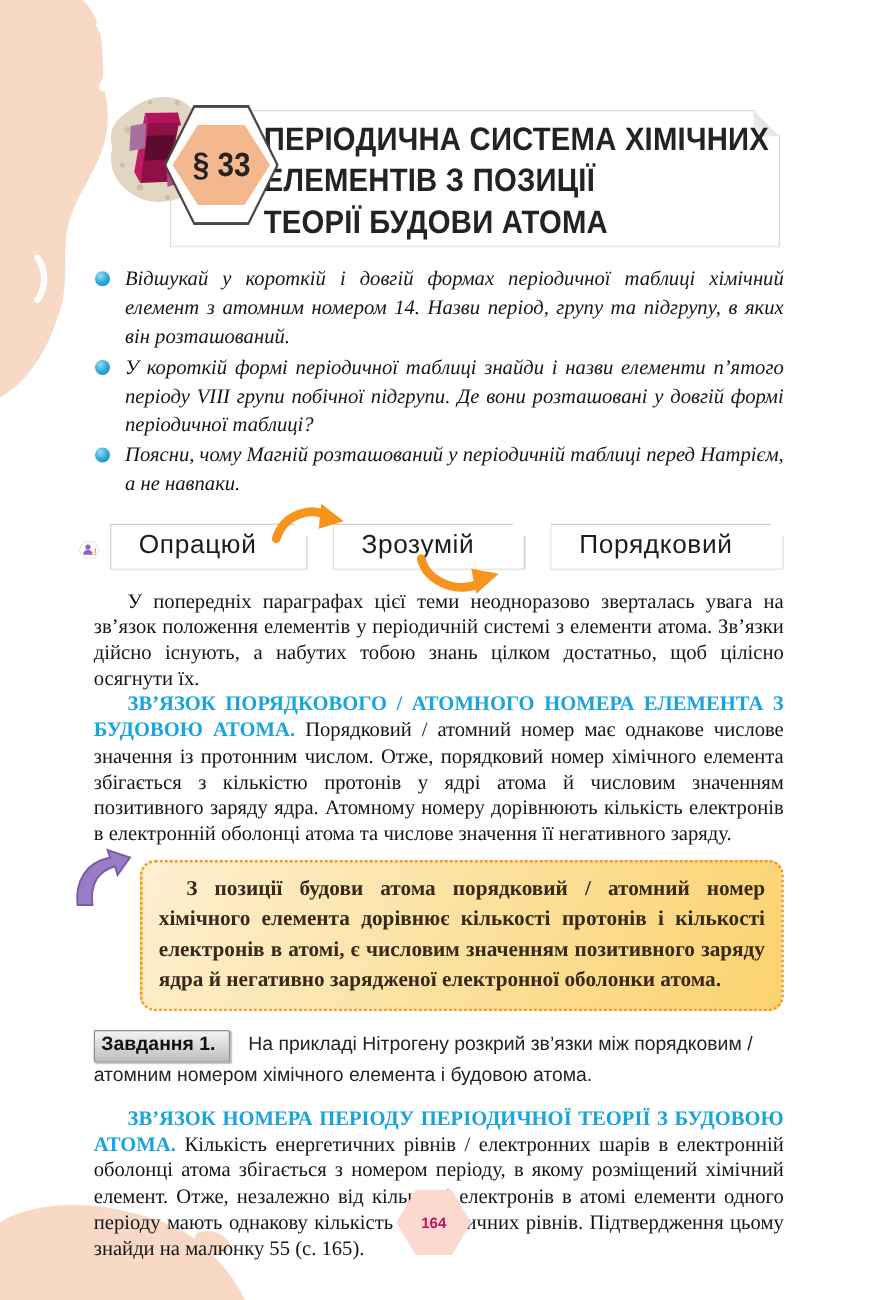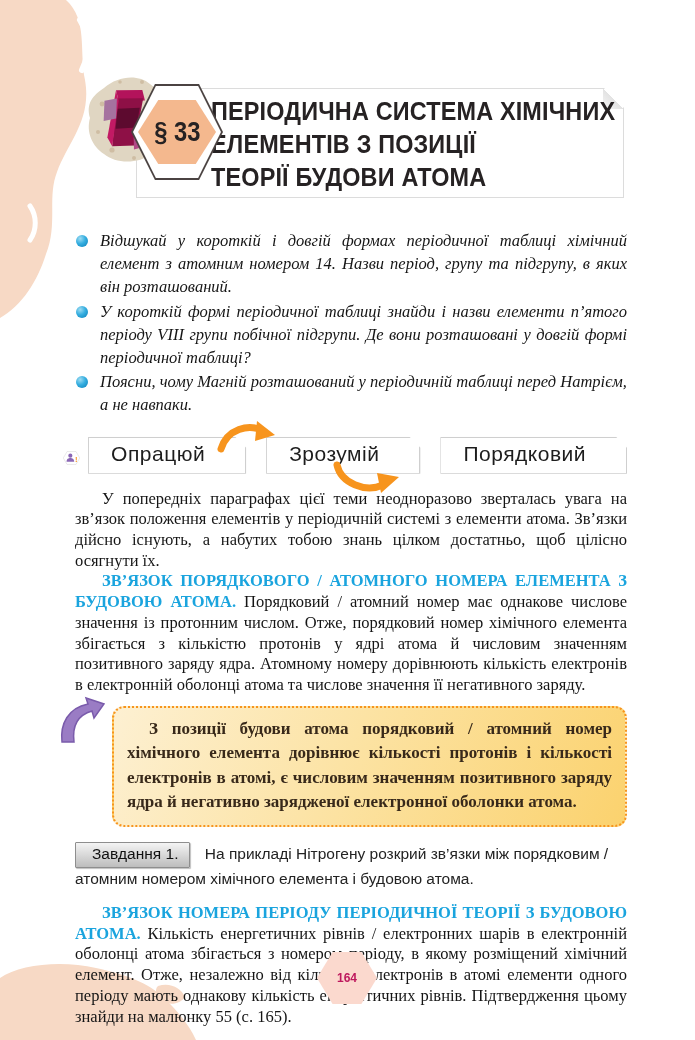--- a/index.html
+++ b/index.html
@@ -49,21 +49,21 @@
   .section-hex .hex-inner {
     width:78px; height:64px;
     clip-path:polygon(26% 0,74% 0,100% 50%,74% 100%,26% 100%,0 50%);
     background:#f4b88e; display:flex; align-items:center; justify-content:center;
     font-family:"Liberation Sans","DejaVu Sans",sans-serif;
     font-weight:700; font-size:27px; color:#262223;
   }
   .section-hex .hex-inner span { transform:scaleX(0.88); white-space:nowrap; }
 
   
-  .content { position:absolute; left:75px; top:229px; width:552px; }
+  .content { position:absolute; left:75px; top:211px; width:552px; }
 
   ul.intro { list-style:none; }
   ul.intro li {
     position:relative; padding-left:25px; margin-bottom:1px;
     font-style:italic; font-size:16.5px; line-height:23.2px;
     text-align:justify; color:#151515;
   }
   .dot {
     position:absolute; left:1px; top:6px; width:12px; height:12px; border-radius:50%;
     background:radial-gradient(circle at 35% 30%, #9fdcf2 0%, #35aee0 45%, #0c7fb8 100%);
@@ -103,22 +103,22 @@
     color:#38291a;
   }
   #ribbon { position:absolute; left:-17px; top:-10px; }
 
   
   .task { margin-top:15px; font-family:"Liberation Sans","DejaVu Sans",sans-serif;
     font-size:15.5px; line-height:22px; color:#232323; text-align:left; }
   .task-badge {
     display:inline-block; background:linear-gradient(#f4f4f4,#bdbdbd);
     border:1px solid #8e8e8e; border-radius:1px;
-    font-weight:400; font-size:15.5px; color:#111;
-    padding:0px 11px 2px 16px; margin-right:10px;
+    font-weight:700; font-size:15.5px; color:#111;
+    padding:0px 11px 2px 5px; margin-right:10px;
     box-shadow:1px 1px 1px rgba(0,0,0,0.25);
   }
 
   .p3 { margin-top:13px; }
 
   
   .page-hex {
     position:absolute; left:317px; top:952px; width:60px; height:52px;
     clip-path:polygon(26% 0,74% 0,100% 50%,74% 100%,26% 100%,0 50%);
     background:#fbd9ce; display:flex; align-items:center; justify-content:center;

